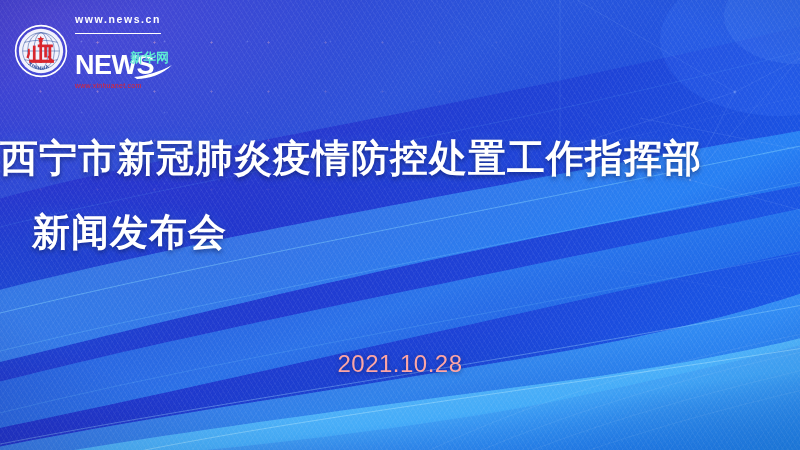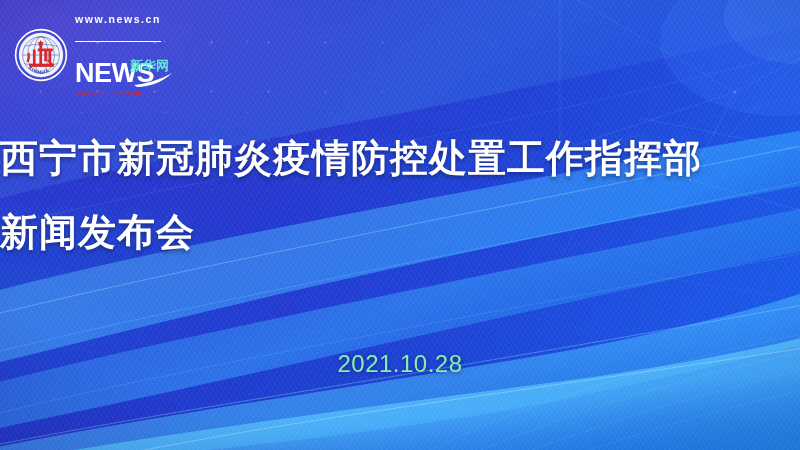--- a/index.html
+++ b/index.html
@@ -105,21 +105,21 @@
     display: flex;
     flex-direction: column;
     justify-content: center;
     line-height: 1;
   }
   .wm-top {
     font-size: 10.5px;
     letter-spacing: 1.6px;
     color: #ffffff;
     font-weight: 700;
-    padding-bottom: 16px;
+    padding-bottom: 8px;
     border-bottom: 1.5px solid #ffffff;
     width: 86px;
     text-align: left;
     font-family: "Liberation Sans", sans-serif;
   }
   .wm-mid {
     position: relative;
     width: 92px;
     height: 30px;
     margin-top: 16px;
@@ -180,30 +180,31 @@
   .title-line-1 {
     font-size: 38px;
     letter-spacing: 1px;
     line-height: 52px;
   }
   .title-line-2 {
     font-size: 38px;
     letter-spacing: 1px;
     line-height: 52px;
     margin-top: 22px;
+    padding-left: 32px;
   }
 
   #date-line {
     position: absolute;
     left: 0;
     right: 0;
     top: 350px;
     text-align: center;
     z-index: 5;
-    color: #86efac;
+    color: #fca5a5;
     font-size: 24px;
     letter-spacing: 0.5px;
     font-family: "Liberation Sans", sans-serif;
     text-shadow: 0 1px 4px rgba(0, 12, 70, 0.5);
   }
 </style>
 </head>
 <body>
 
 <div id="banner">

